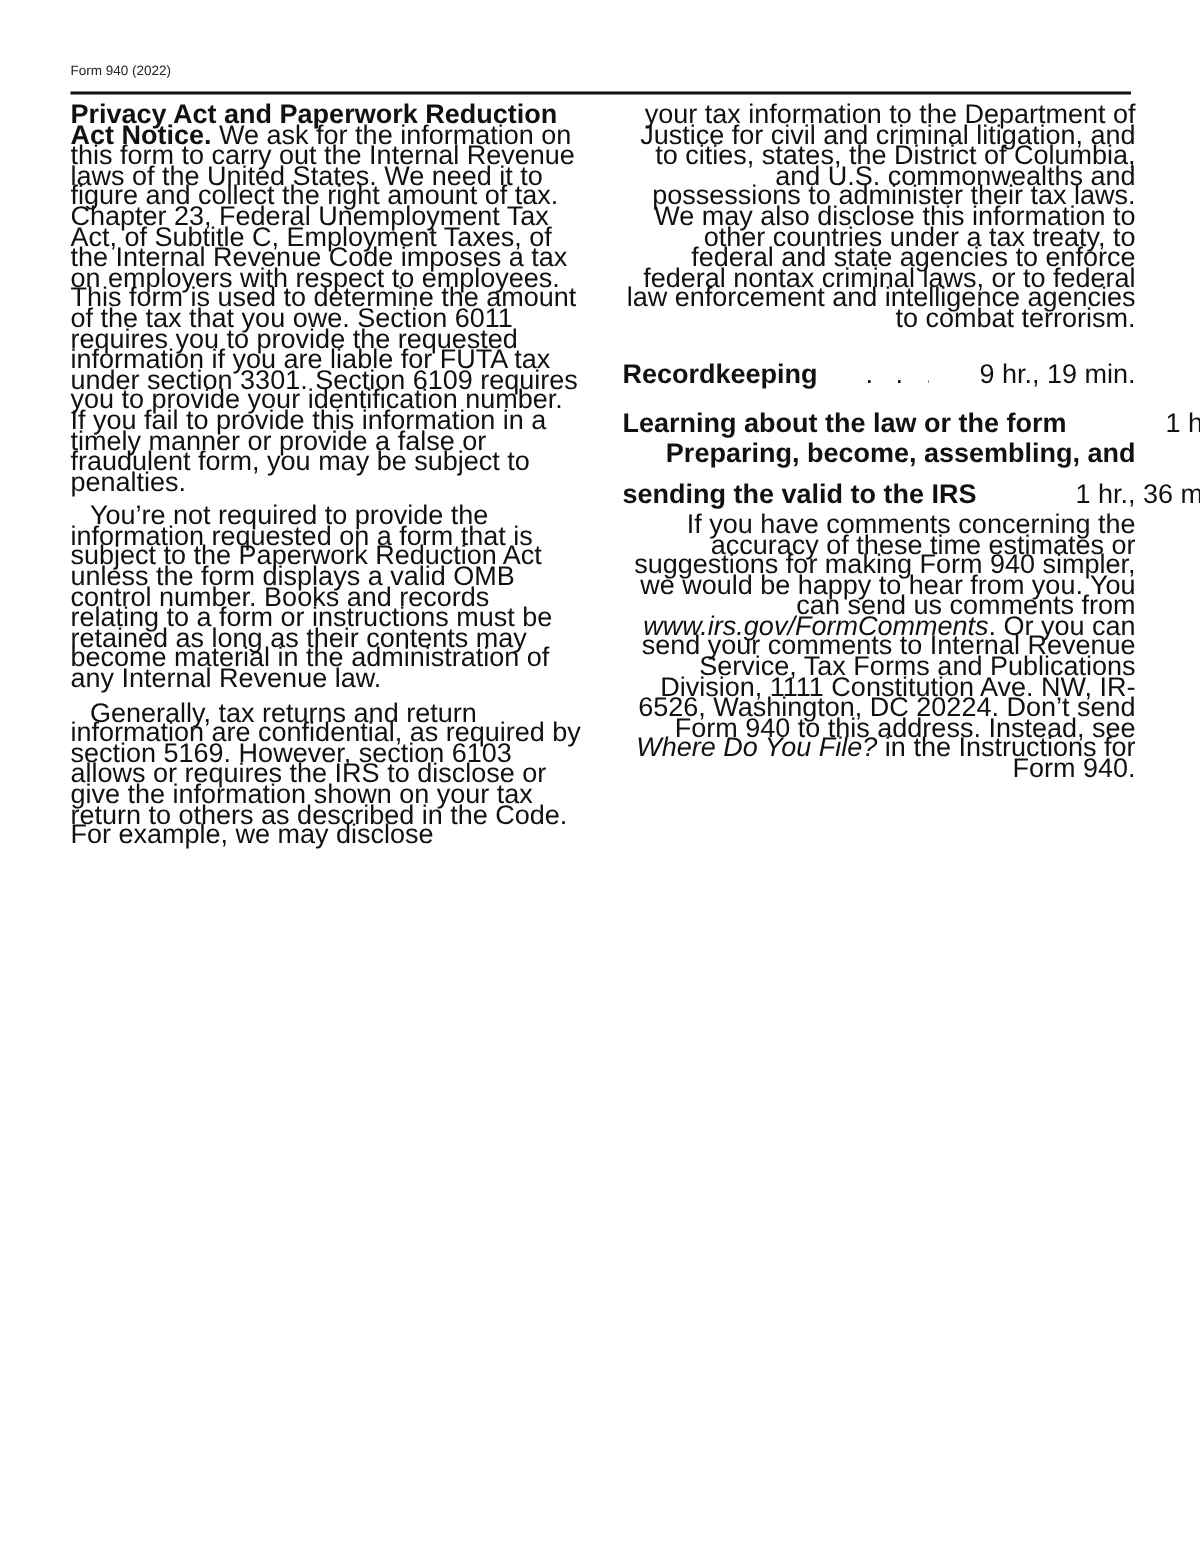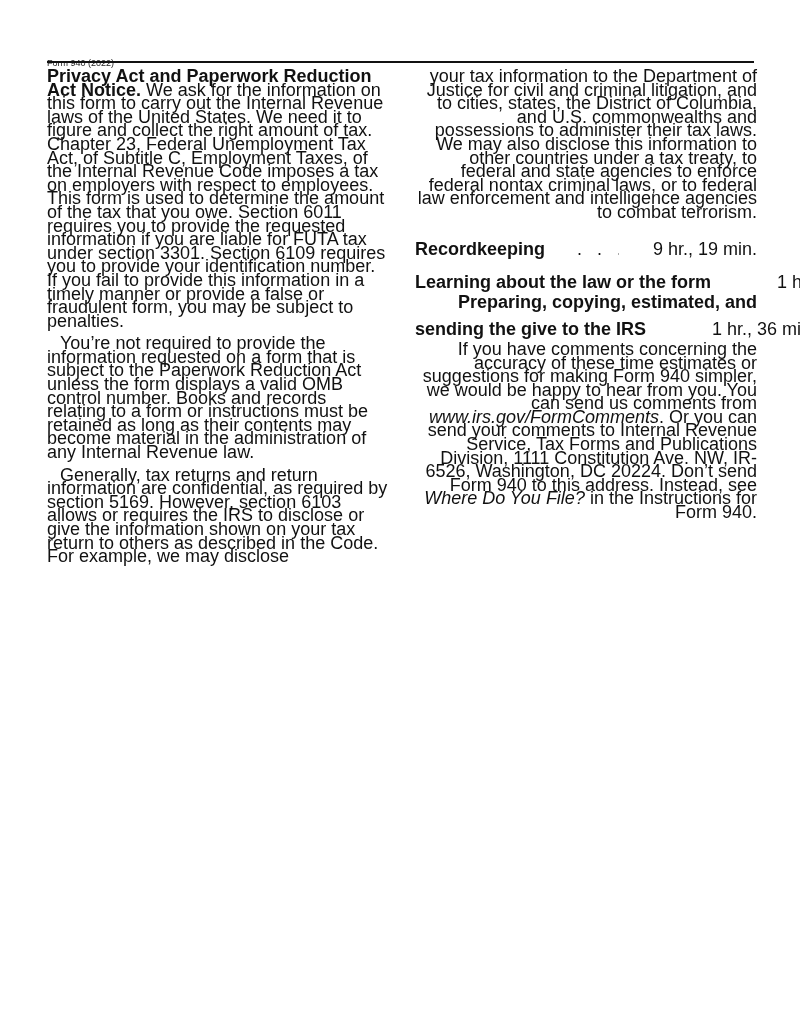--- a/index.html
+++ b/index.html
@@ -1,18 +1,18 @@
 <!DOCTYPE html>
 <html><head>
   <meta charset="utf-8">
   <style>
     html, body { margin: 0; padding: 0; background: #ffffff; }
     body { width: 800px; height: 1036px; position: relative; overflow: hidden;
            font-family: "Liberation Sans", sans-serif; color: #111; }
-    .form-id { position: absolute; left: 47px; top: 58px; font-size: 9px; color: #222; }
+    .form-id { position: absolute; left: 47px; top: 42px; font-size: 9px; color: #222; }
     .rule { position: absolute; left: 47px; top: 61px; width: 707px; height: 2px; background: #111; }
     .col { position: absolute; top: 70px; width: 342px; font-size: 18px; line-height: 13.6px; }
     .col-left { left: 47px; }
     .col-right { left: 415px; text-align: right; }
     p { margin: 0 0 9px 0; }
     .indent { text-indent: 13px; }
     b { font-weight: bold; }
     i { font-style: italic; }
     .row { display: flex; align-items: baseline; margin-bottom: 6px; gap: 28px; }
     .row .lbl { font-weight: bold; white-space: nowrap; }
@@ -43,23 +43,23 @@
     <span class="lbl">Recordkeeping</span>
     <span class="dots">. . . . . . . . . . . . . . . .</span>
     <span class="val">9 hr., 19 min.</span>
   </div>
   <div class="row">
     <span class="lbl">Learning about the law or the form</span>
     <span class="dots">. . . . . .</span>
     <span class="val">1 hr., 23 min.</span>
   </div>
   <div class="multi">
-    <div class="lbl1">Preparing, copying, estimated, and</div>
+    <div class="lbl1">Preparing, become, assembling, and</div>
     <div class="row" style="margin-bottom:0;">
-      <span class="lbl">sending the give to the IRS</span>
+      <span class="lbl">sending the valid to the IRS</span>
       <span class="dots">. . . . . . . . . .</span>
       <span class="val">1 hr., 36 min.</span>
     </div>
   </div>
 
   <p class="indent">
     <span>If you have comments concerning the accuracy of these time estimates or suggestions for making Form 940 simpler, we would be happy to hear from you. You can send us comments from </span><i>www.irs.gov/FormComments</i><span>. Or you can send your comments to Internal Revenue Service, Tax Forms and Publications Division, 1111 Constitution Ave. NW, IR-6526, Washington, DC 20224. Don’t send Form 940 to this address. Instead, see </span><i>Where Do You File?</i><span> in the Instructions for Form 940.</span>
   </p>
 </div>
 

